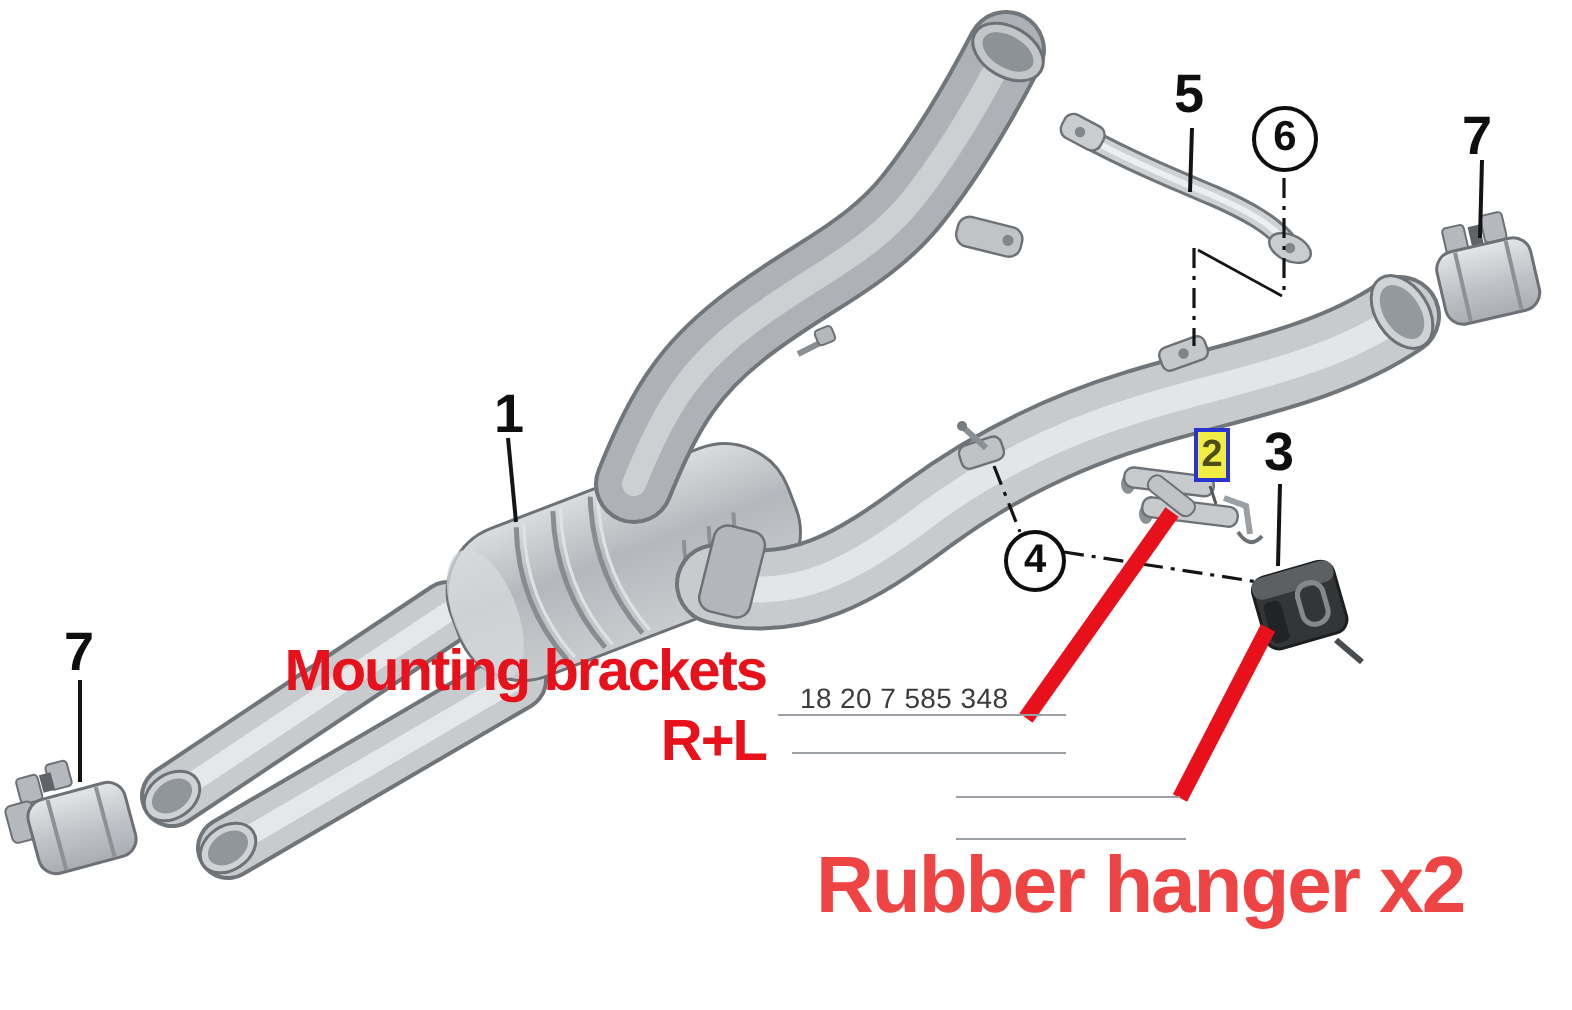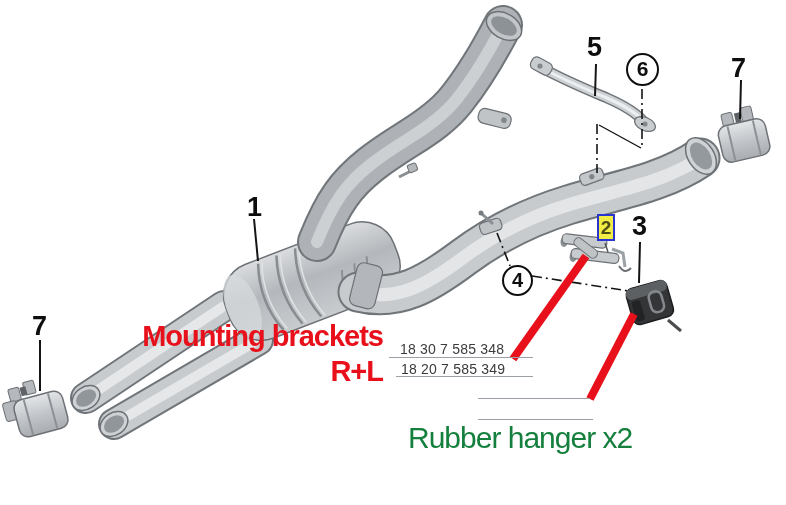--- a/index.html
+++ b/index.html
@@ -12,21 +12,21 @@
            box-sizing:border-box;text-align:center;font-weight:bold;font-size:21px;
            color:#0e0e0e;line-height:28px;background:#ffffff;}
   .circled.small{width:31px;height:31px;font-size:20px;line-height:26px;}
   .hl2{width:18px;height:27px;box-sizing:border-box;border:2px solid #2a34d0;
        background:#f1ed45;text-align:center;font-weight:bold;font-size:19px;
        color:#4d4d15;line-height:23px;}
   .pn{font-size:14px;color:#3b3b3b;line-height:1.1;letter-spacing:0.2px;}
   .pnline{height:1px;background:#9aa0a5;}
   .red1{font-weight:bold;font-size:29px;letter-spacing:-1px;color:#e8101a;
         line-height:1.1;text-align:right;width:265px;}
-  .red2{font-weight:normal;font-size:30px;letter-spacing:-1px;color:#15803d;line-height:1.1;}
+  .red2{font-weight:bold;font-size:40px;letter-spacing:-1px;color:#ef4444;line-height:1.1;}
 </style>
 </head>
 <body>
 
 <div id="stage">
 
   <svg id="artwork" width="786" height="505" viewBox="0 0 786 505">
     <defs>
       <linearGradient id="gm" x1="0" y1="0" x2="0" y2="1">
         <stop offset="0" stop-color="#dadcde"></stop>
@@ -192,23 +192,22 @@
 
   <div class="abs callout" style="left:247px;top:194px;">1</div>
   <div class="abs hl2" style="left:597px;top:214px;">2</div>
   <div class="abs callout" style="left:632px;top:213px;">3</div>
   <div class="abs circled small" style="left:502px;top:265px;">4</div>
   <div class="abs callout" style="left:587px;top:34px;">5</div>
   <div class="abs circled" style="left:626px;top:53px;">6</div>
   <div class="abs callout" style="left:731px;top:55px;">7</div>
   <div class="abs callout" style="left:32px;top:313px;">7</div>
 
-  <div class="abs pn" style="left:400px;top:342px;">18 30 7 585 348</div>
+  <div class="abs pn" style="left:400px;top:342px;">18 20 7 585 348</div>
   <div class="abs pnline" style="left:389px;top:357px;width:144px;"></div>
-  <div class="abs pn" style="left:401px;top:362px;">18 20 7 585 349</div>
   <div class="abs pnline" style="left:396px;top:376px;width:137px;"></div>
   <div class="abs pnline" style="left:478px;top:398px;width:112px;"></div>
   <div class="abs pnline" style="left:478px;top:419px;width:115px;"></div>
 
   <div class="abs red1" style="left:118px;top:356px;">R+L</div>
   <div class="abs red1" style="left:118px;top:321px;">Mounting brackets</div>
   <div class="abs red2" style="left:408px;top:421px;">Rubber hanger x2</div>
 
 </div>
 

